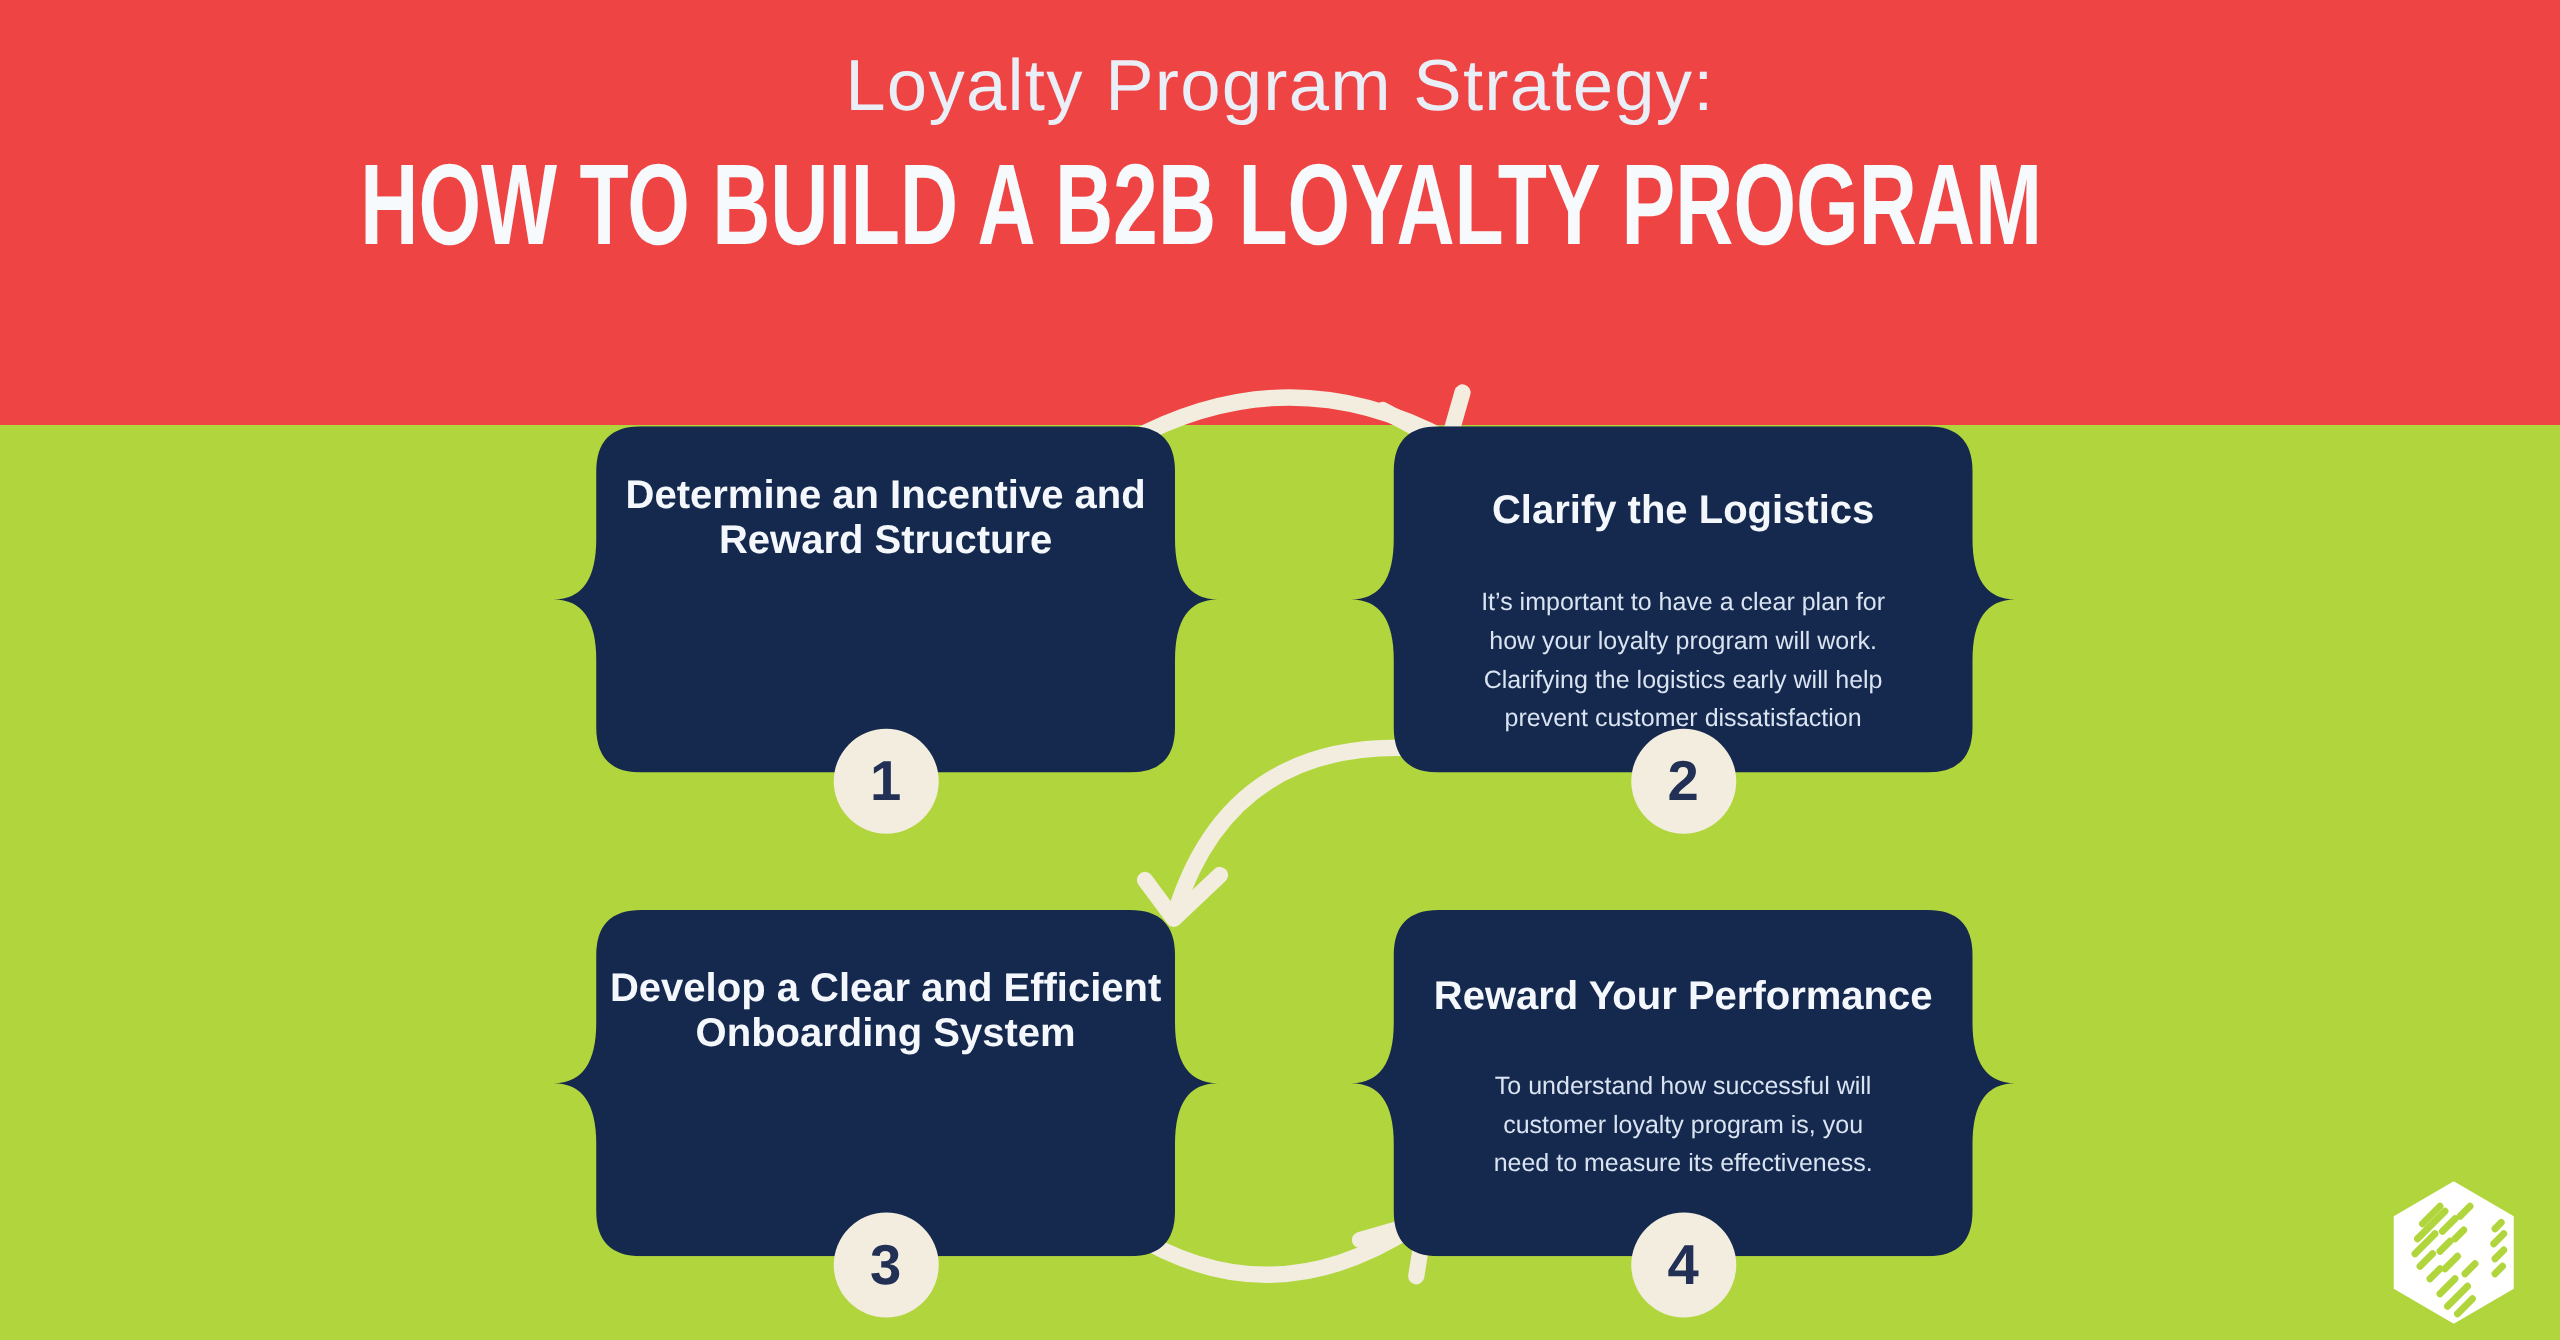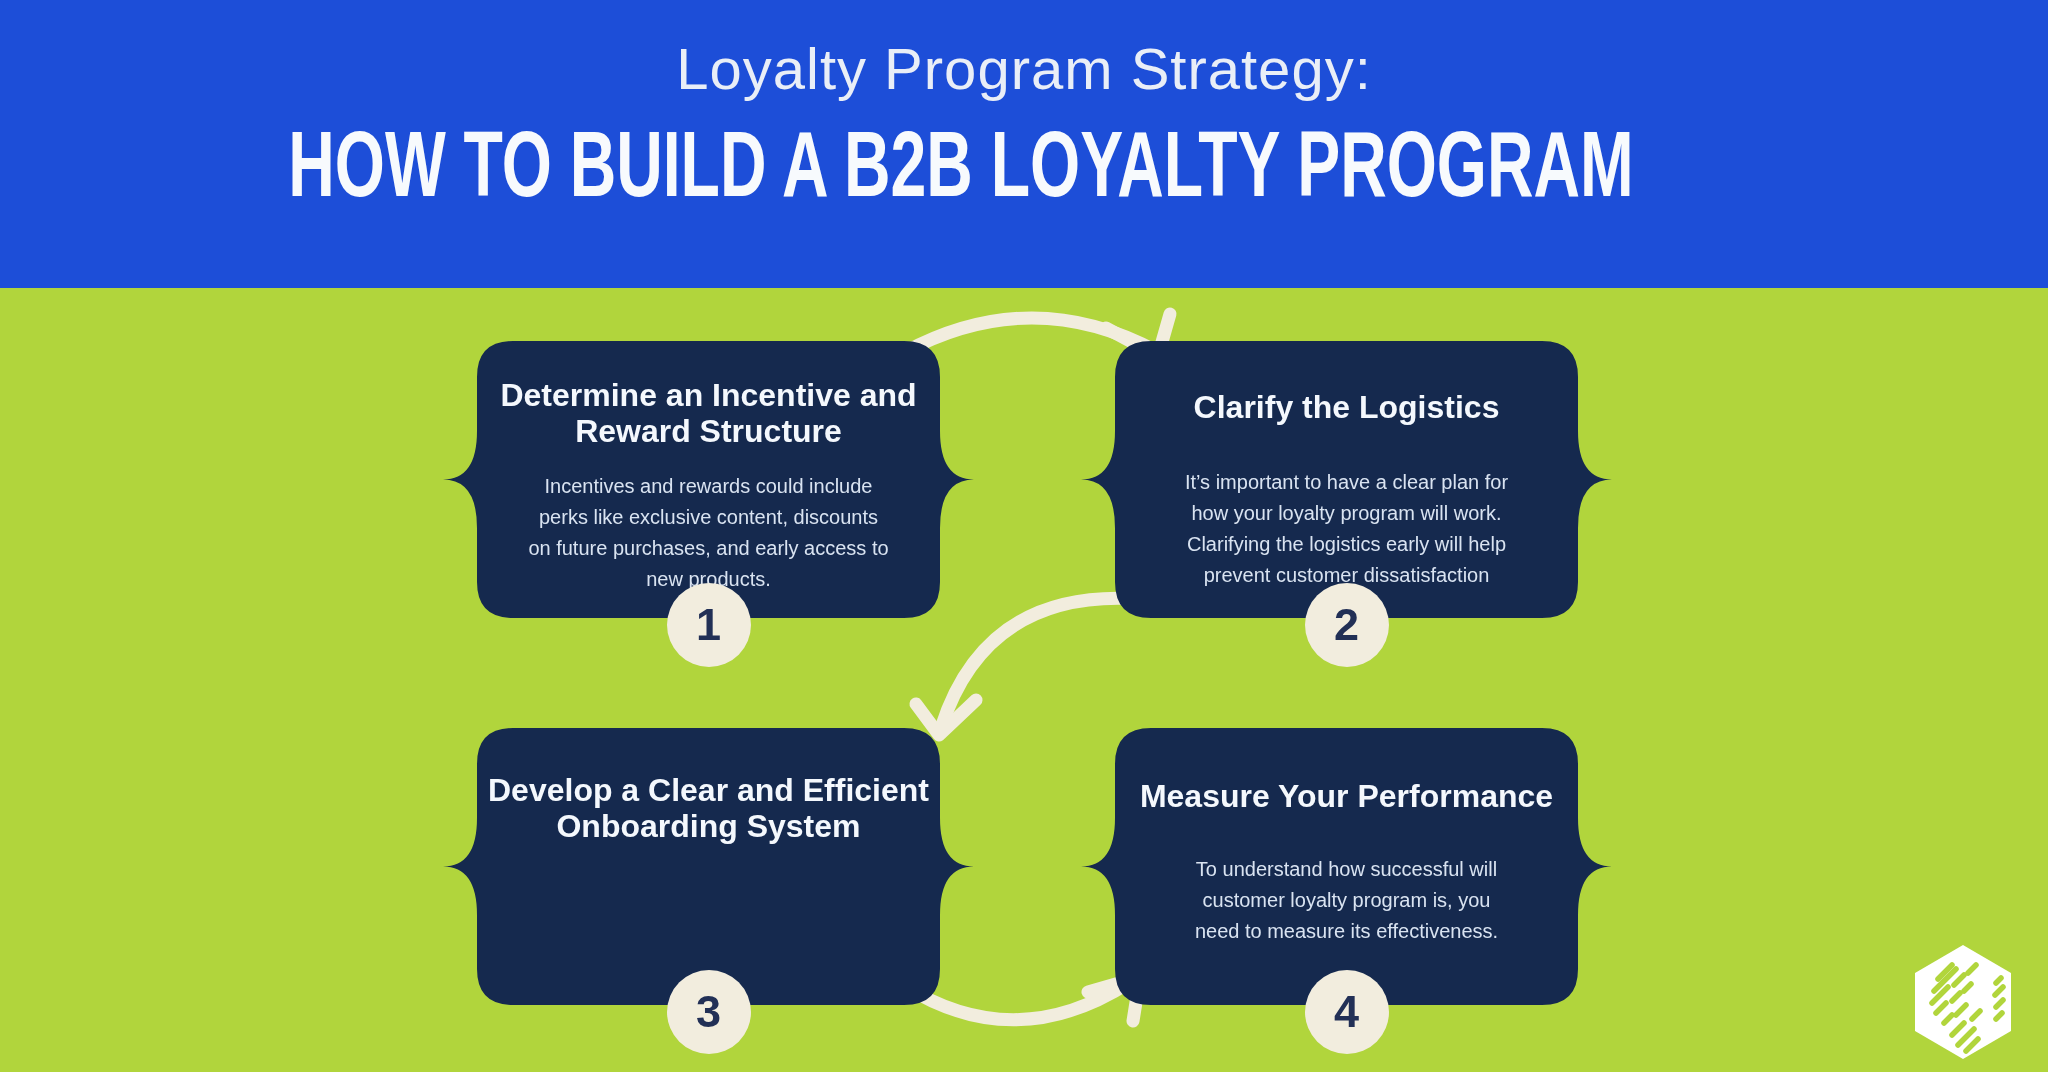--- a/index.html
+++ b/index.html
@@ -5,22 +5,22 @@
   html,body{margin:0;padding:0;background:#222;}
   .canvas{
     position:relative;
     width:2048px;height:1072px;
     background:#b1d53c;
     overflow:hidden;
     font-family:"Liberation Sans", sans-serif;
   }
   
   .header{
-    position:absolute;left:0;top:0;width:2048px;height:288px;
-    background:#1d4ed8;
+    position:absolute;left:0;top:0;width:2048px;height:340px;
+    background:#ef4444;
   }
   .header-subtitle{
     position:absolute;top:34px;left:0;width:100%;
     text-align:center;
     color:#e9eef7;
     font-size:58px;font-weight:400;letter-spacing:1px;
     line-height:70px;
   }
   .header-title{
     position:absolute;top:112px;left:0;width:100%;
@@ -102,24 +102,20 @@
     </g>
   </svg>
 
   <div class="card card-1 c1">
     <svg class="card-shape" viewBox="-40 0 543 277">
       <path fill="#15294e" d="M36,0 L427,0 Q463,0 463,36 L463,90 Q463,138.5 497,138.5 Q463,138.5 463,187 L463,241 Q463,277 427,277 L36,277 Q0,277 0,241 L0,187 Q0,138.5 -34,138.5 Q0,138.5 0,90 L0,36 Q0,0 36,0 Z"></path>
     </svg>
     <div class="card-content">
       <div class="card-title">Determine an Incentive and
 Reward Structure</div>
-      <div class="card-body">Incentives and rewards could include
-perks like exclusive content, discounts
-on future purchases, and early access to
-new products.</div>
     </div>
     <div class="badge">
         <span>1</span>
       </div>
   </div>
 
   <div class="card card-2 c2">
     <svg class="card-shape" viewBox="-40 0 543 277">
       <path fill="#15294e" d="M36,0 L427,0 Q463,0 463,36 L463,90 Q463,138.5 497,138.5 Q463,138.5 463,187 L463,241 Q463,277 427,277 L36,277 Q0,277 0,241 L0,187 Q0,138.5 -34,138.5 Q0,138.5 0,90 L0,36 Q0,0 36,0 Z"></path>
     </svg>
@@ -146,21 +142,21 @@
     <div class="badge">
         <span>3</span>
       </div>
   </div>
 
   <div class="card card-4 c4">
     <svg class="card-shape" viewBox="-40 0 543 277">
       <path fill="#15294e" d="M36,0 L427,0 Q463,0 463,36 L463,90 Q463,138.5 497,138.5 Q463,138.5 463,187 L463,241 Q463,277 427,277 L36,277 Q0,277 0,241 L0,187 Q0,138.5 -34,138.5 Q0,138.5 0,90 L0,36 Q0,0 36,0 Z"></path>
     </svg>
     <div class="card-content">
-      <div class="card-title">Measure Your Performance</div>
+      <div class="card-title">Reward Your Performance</div>
       <div class="card-body">To understand how successful will
 customer loyalty program is, you
 need to measure its effectiveness.</div>
     </div>
     <div class="badge">
         <span>4</span>
       </div>
   </div>
 
   <svg class="logo" viewBox="0 0 110 114">

